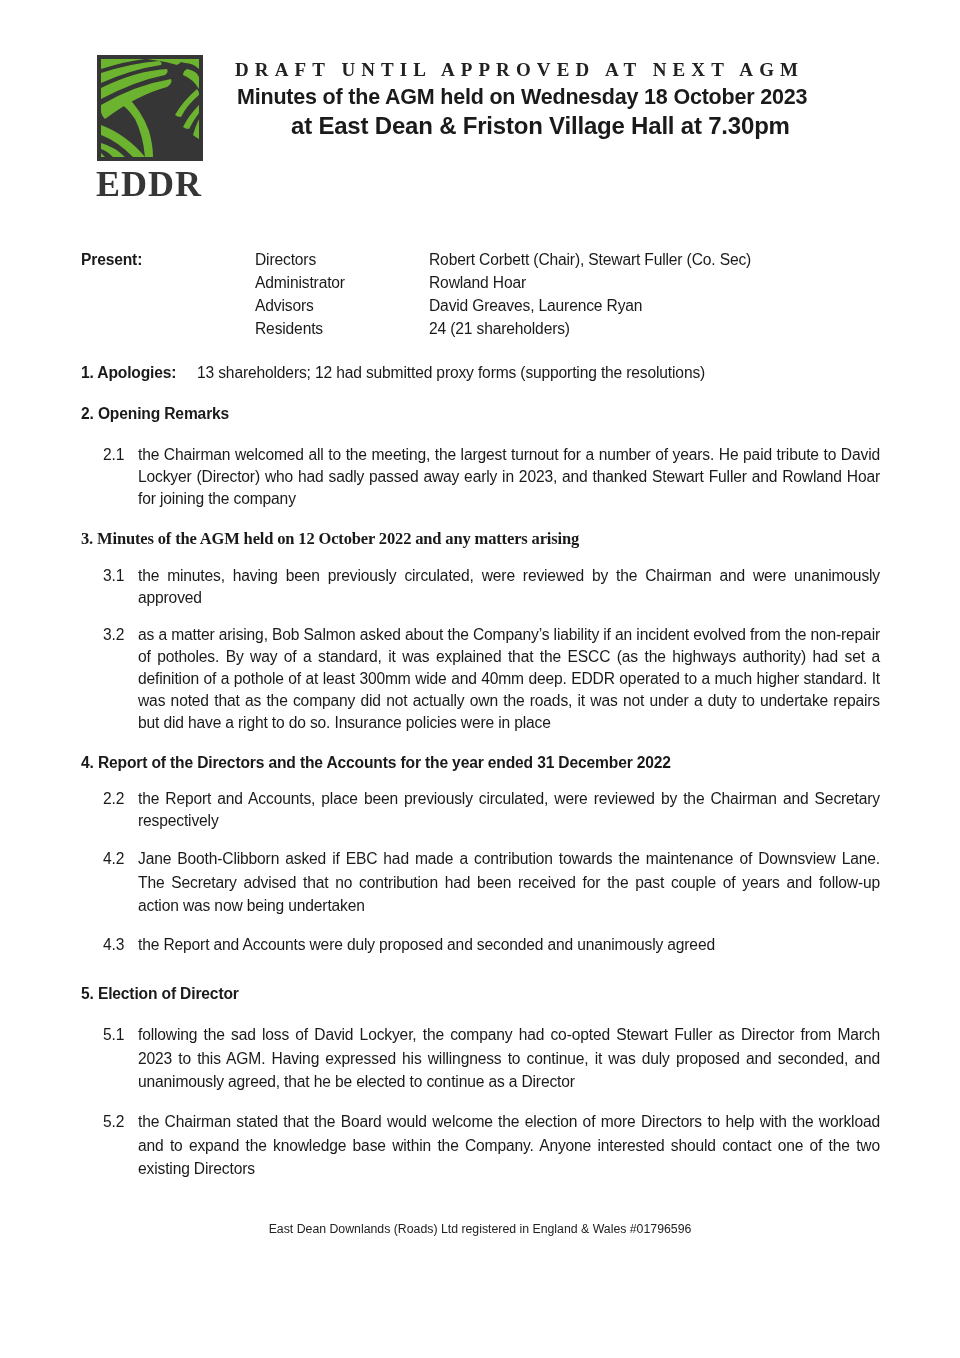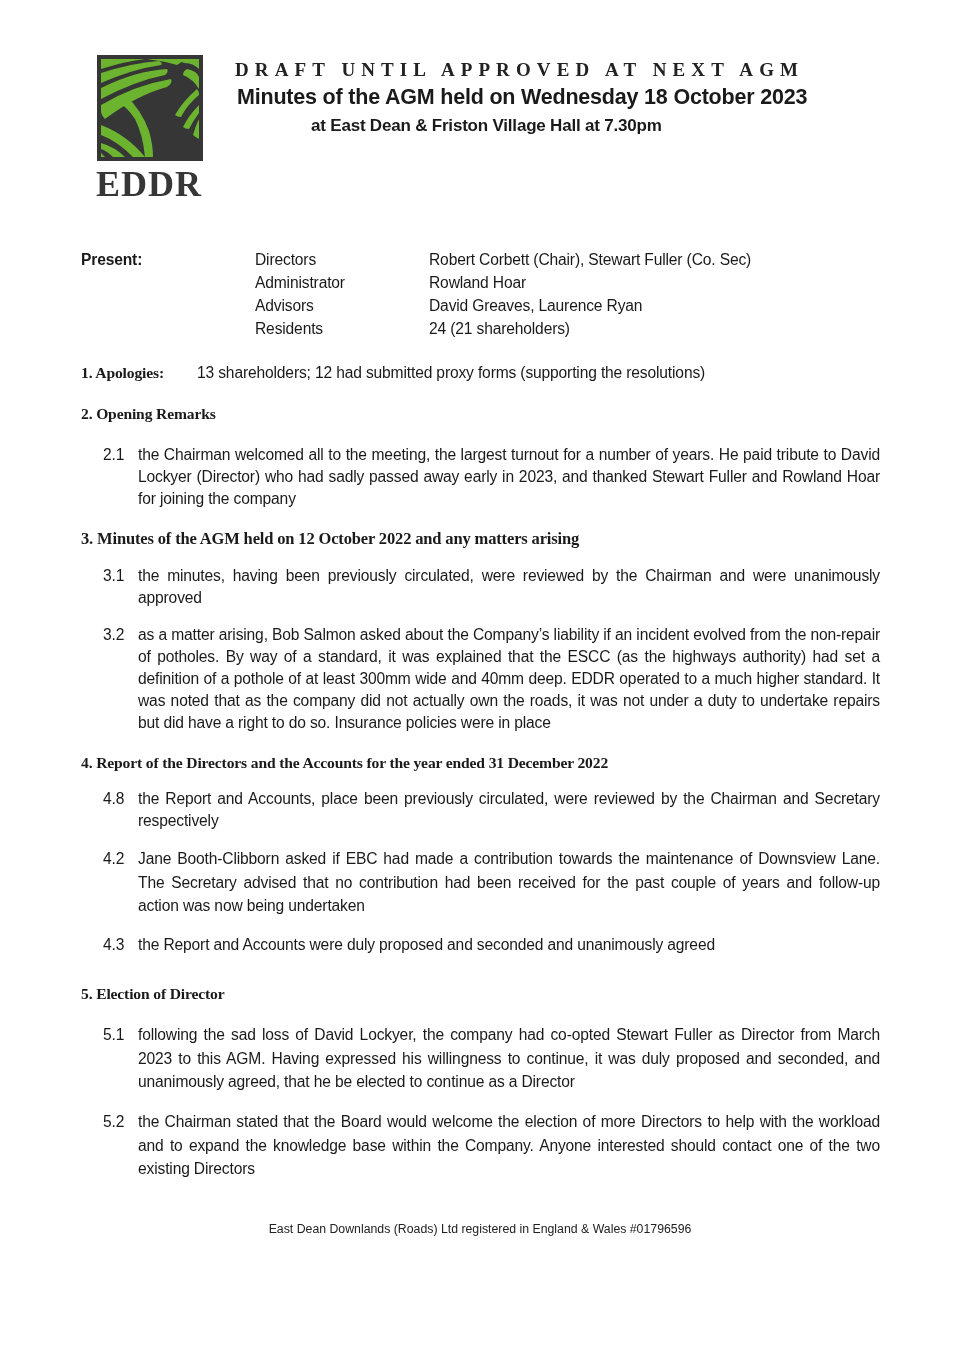--- a/index.html
+++ b/index.html
@@ -6,28 +6,28 @@
   body { width: 960px; height: 1358px; position: relative; overflow: hidden; color: #1a1a1a;
          font-family: "Liberation Sans", sans-serif; }
   .logo { position: absolute; left: 97px; top: 55px; width: 106px; height: 106px; }
   .logo svg { display: block; width: 106px; height: 106px; }
   .logo-text { position: absolute; left: 96px; top: 164px; font-family: Liberation Serif, serif;
                font-weight: bold; font-size: 36px; color: #363636; letter-spacing: 1px; line-height: 40px; }
   .draft { position: absolute; left: 235px; top: 59px; font-family: "Liberation Serif", serif;
            font-size: 19px; letter-spacing: 6.1px; color: #222; line-height: 22px; white-space: nowrap; font-weight: bold; }
   .title1 { position: absolute; left: 237px; top: 83px; font-weight: bold; font-size: 21.5px;
             line-height: 28px; white-space: nowrap; letter-spacing: -0.2px; }
-  .title2 { position: absolute; left: 291px; top: 112px; font-weight: bold; font-size: 17px;
-            line-height: 28px; white-space: nowrap; letter-spacing: -0.2px; margin-left: 20px; }
+  .title2 { position: absolute; left: 291px; top: 112px; font-weight: bold; font-size: 24px;
+            line-height: 28px; white-space: nowrap; letter-spacing: -0.2px; }
   .txt { font-size: 15.6px; line-height: 22px; letter-spacing: -0.15px; }
   .present-label { position: absolute; left: 81px; top: 249px; font-weight: bold; }
   .present-role { position: absolute; left: 255px; }
   .present-name { position: absolute; left: 429px; }
   .abs { position: absolute; }
-  .heading { position: absolute; left: 81px; font-weight: bold; white-space: nowrap; font-family: Liberation Serif, serif; }
+  .heading { position: absolute; left: 81px; font-weight: bold; white-space: nowrap; }
   .heading.serif { font-family: "Liberation Serif", serif; font-size: 16.5px; }
   .item { position: absolute; left: 103px; width: 777px; }
   .item .num { position: absolute; left: 0; top: 0; }
   .item .body { margin-left: 35px; text-align: justify; }
   .footer { position: absolute; left: 0; width: 960px; text-align: center; font-size: 12.3px;
             line-height: 18px; top: 1220px; color: #222; }
 </style>
 </head>
 <body>
 
@@ -86,21 +86,21 @@
   <span class="num">3.1</span>
   <div class="body">the minutes, having been previously circulated, were reviewed by the Chairman and were unanimously approved</div>
 </div>
 <div class="txt item" style="top:624px">
   <span class="num">3.2</span>
   <div class="body">as a matter arising, Bob Salmon asked about the Company’s liability if an incident evolved from the non-repair of potholes. By way of a standard, it was explained that the ESCC (as the highways authority) had set a definition of a pothole of at least 300mm wide and 40mm deep. EDDR operated to a much higher standard. It was noted that as the company did not actually own the roads, it was not under a duty to undertake repairs but did have a right to do so. Insurance policies were in place</div>
 </div>
 
 <div class="txt heading" style="top:752px">4. Report of the Directors and the Accounts for the year ended 31 December 2022</div>
 <div class="txt item" style="top:788px">
-  <span class="num">4.8</span>
+  <span class="num">2.2</span>
   <div class="body">the Report and Accounts, place been previously circulated, were reviewed by the Chairman and Secretary respectively</div>
 </div>
 <div class="txt item" style="top:847px; line-height:23.5px">
   <span class="num">4.2</span>
   <div class="body">Jane Booth-Clibborn asked if EBC had made a contribution towards the maintenance of Downsview Lane. The Secretary advised that no contribution had been received for the past couple of years and follow-up action was now being undertaken</div>
 </div>
 <div class="txt item" style="top:934px">
   <span class="num">4.3</span>
   <div class="body">the Report and Accounts were duly proposed and seconded and unanimously agreed</div>
 </div>

